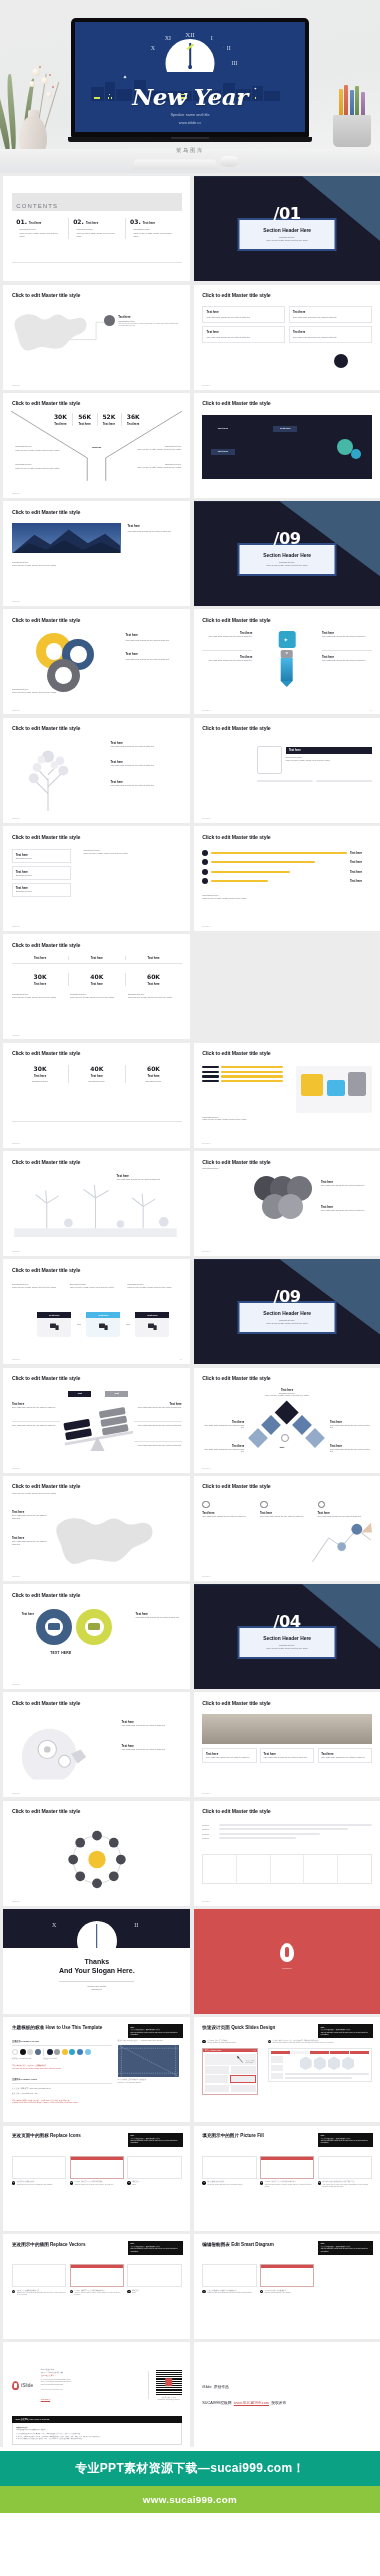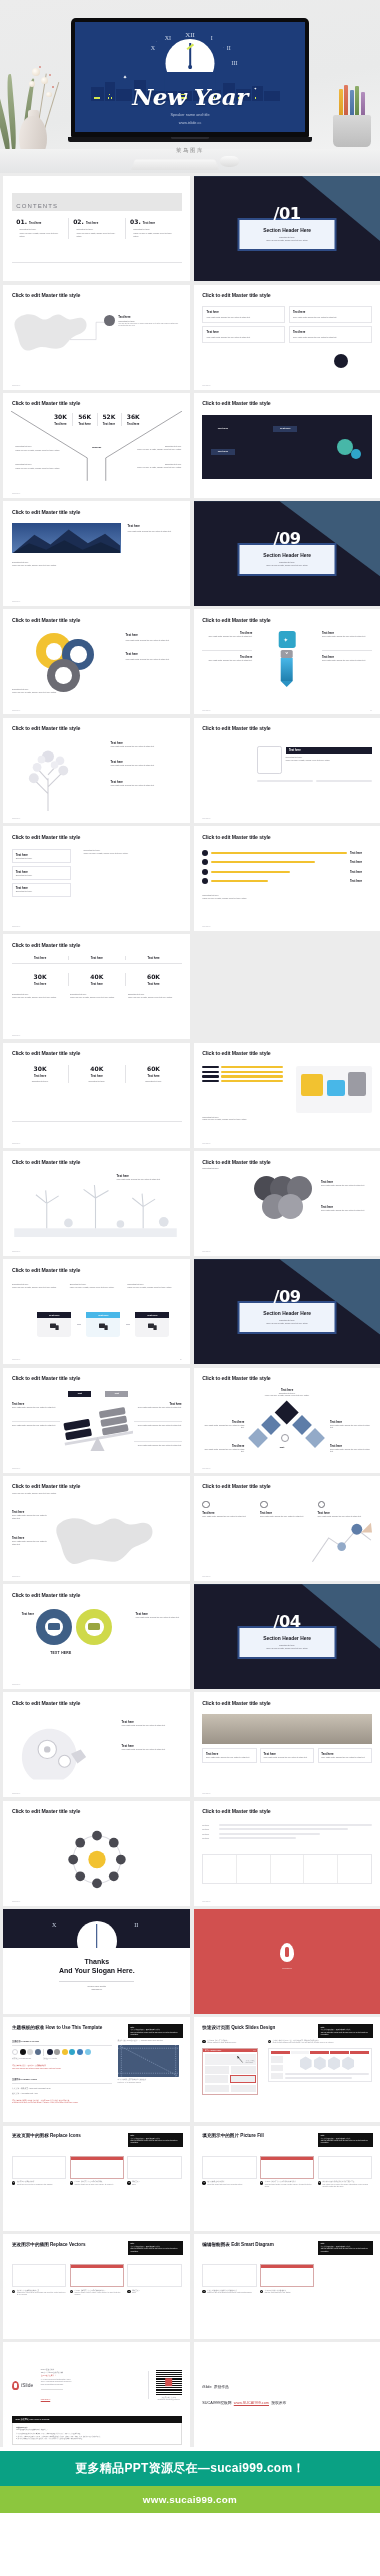--- a/index.html
+++ b/index.html
@@ -1621,17 +1621,17 @@
           <div class="auth2">
             <span>SUCAI999模板网</span>&nbsp;&nbsp;<a>www.SUCAI999.com</a>&nbsp;&nbsp;<span>授权发布</span>
           </div>
         </div>
       </div>
     </div>
   </div>
 
 </div>
 
-<div class="banner-teal">更多精品PPT资源尽在—sucai999.com！</div>
+<div class="banner-teal">专业PPT素材资源下载—sucai999.com！</div>
 <div class="banner-green">www.sucai999.com</div>
 
 </div>
 
 
 </body></html>

